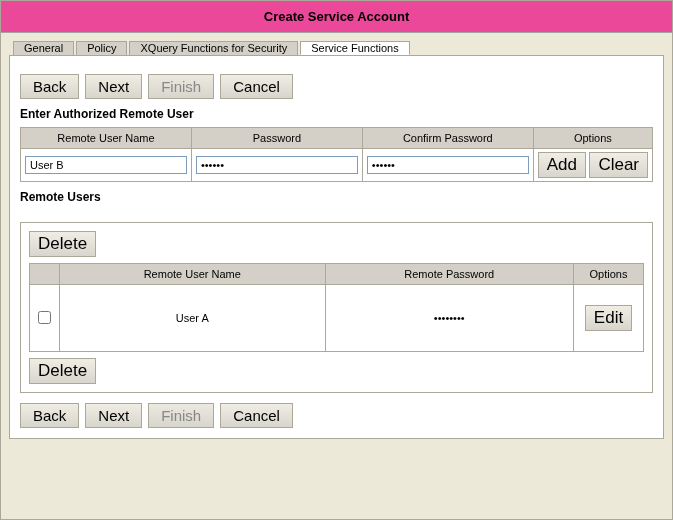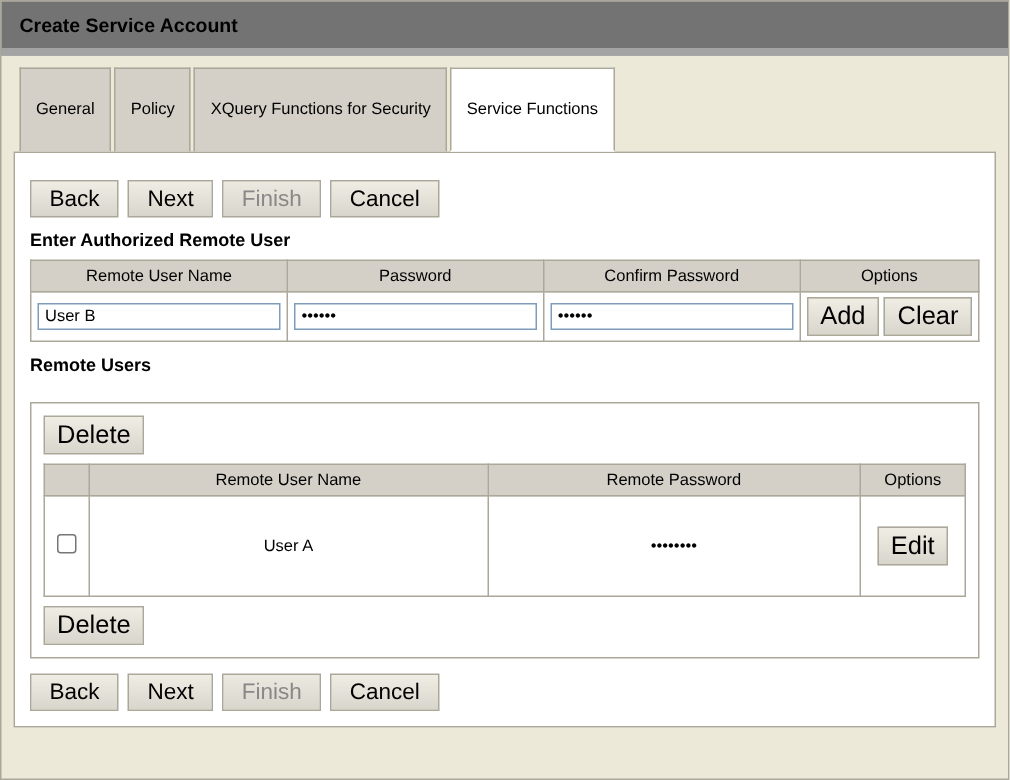--- a/index.html
+++ b/index.html
@@ -11,38 +11,39 @@
       height: 520px;
       overflow: hidden;
     }
     .outer-container {
       width: 673px;
       height: 520px;
       background: #ece9d8;
       border: 1px solid #aca899;
     }
     .page-title-bar {
-      background: #737373;
+      background: #ec4899;
       padding: 8px 12px;
-      border-bottom: 5px solid #a3a3a3;
+      border-bottom: 1px solid #a3a3a3;
       font-weight: bold;
       font-size: 13px;
+      text-align: center;
     }
     .main-content {
       padding: 8px;
     }
     
     .tab-bar {
       display: flex;
       gap: 0;
       margin-bottom: 0;
       padding-left: 4px;
     }
     .tab {
-      padding: 21px 10px;
+      padding: 0 10px;
       border: 1px solid #aca899;
       border-bottom: none;
       background: #d4d0c8;
       cursor: pointer;
       font-size: 11px;
       color: #000;
       margin-right: 2px;
     }
     .tab.active {
       background: #fff;

